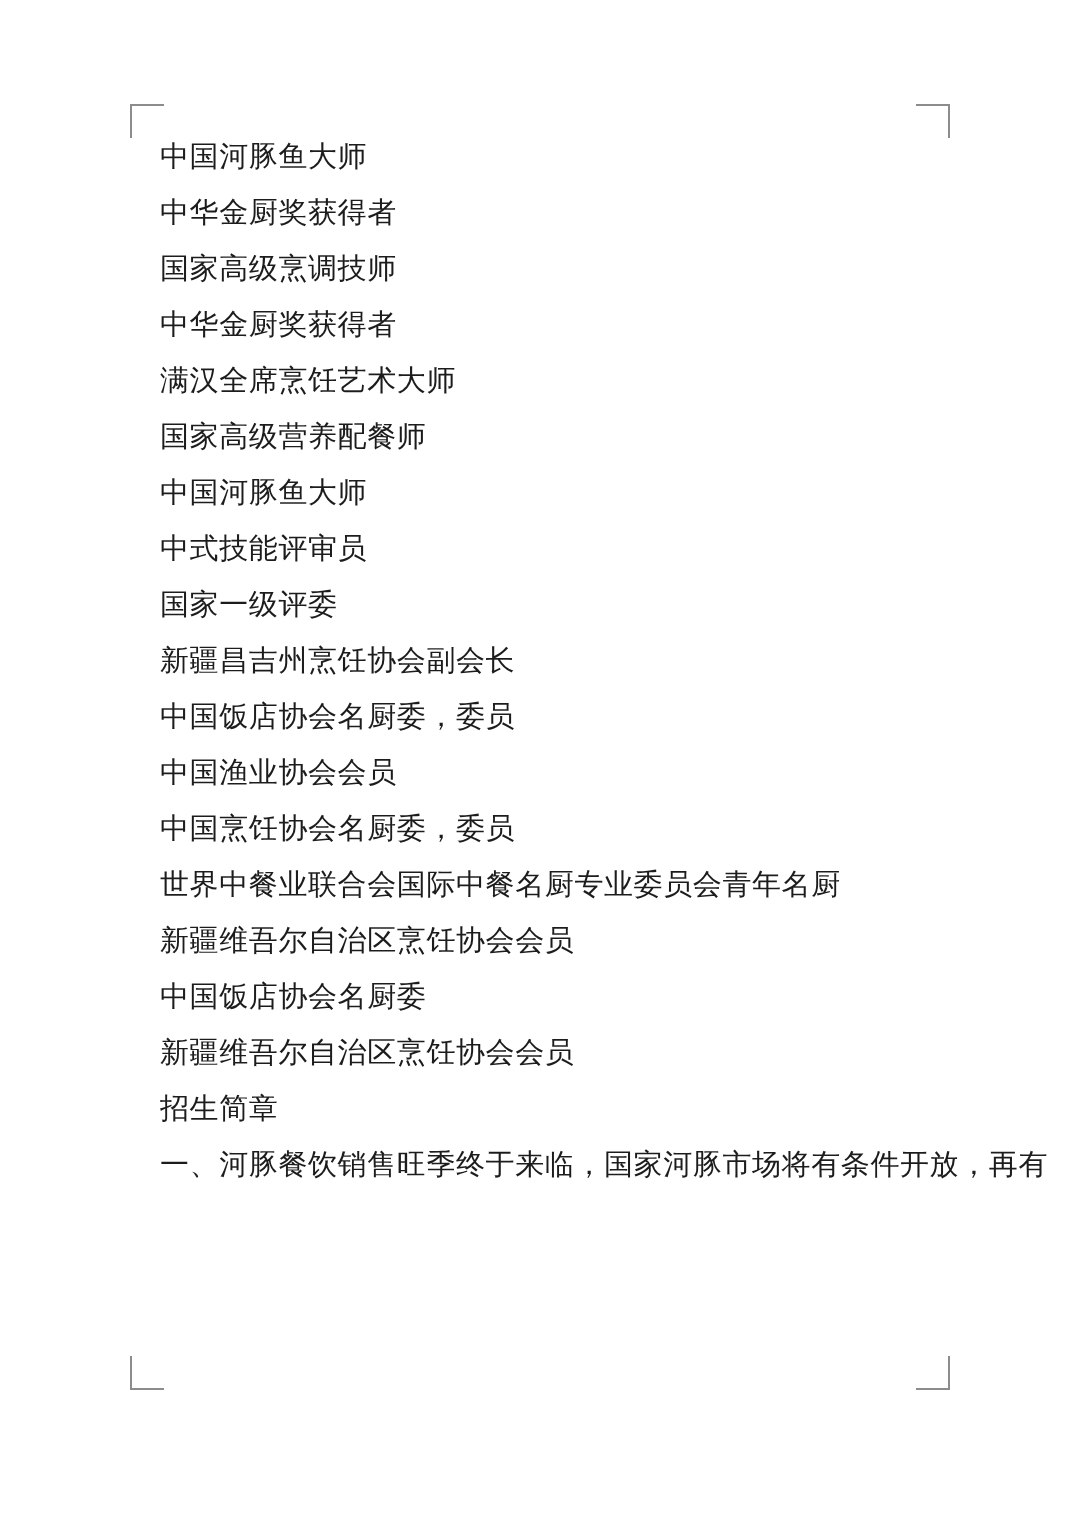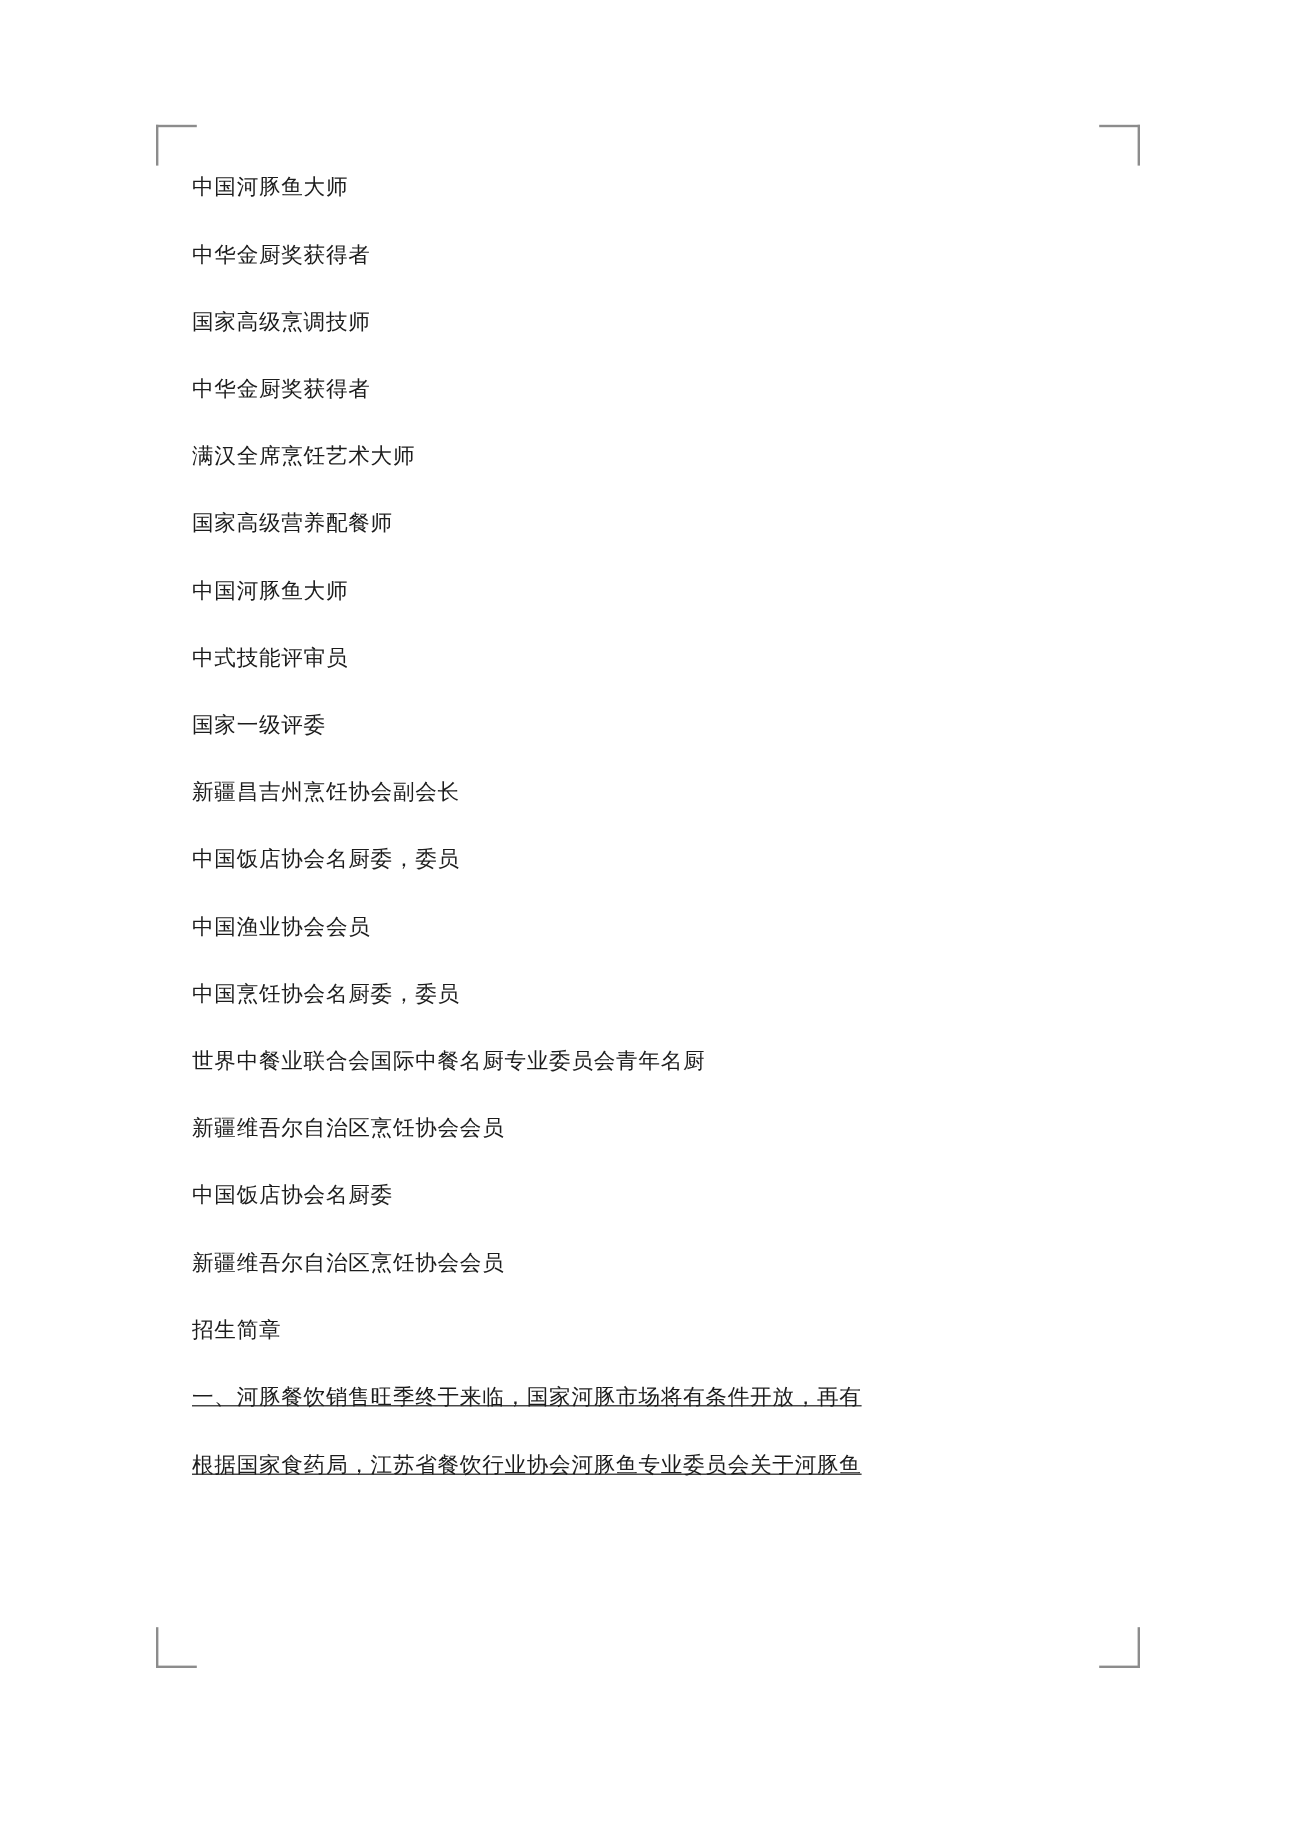--- a/index.html
+++ b/index.html
@@ -54,30 +54,29 @@
   .crop-br::after  { right: 0; bottom: 0; width: 34px; height: 2px; }
 
   .content {
     position: absolute;
     top: 128px;
     left: 160px;
     width: 800px;
   }
 
   .line {
-    font-size: 18px;
+    font-size: 29px;
     line-height: 56px;
     letter-spacing: 0.6px;
     color: #1c1c1c;
     white-space: nowrap;
   }
 
   .line.body-para {
     line-height: 57px;
-    text-decoration: underline;
   }
 </style>
 </head>
 <body>
 
 <div class="page">
 
   <div class="crop-mark crop-tl"></div>
   <div class="crop-mark crop-tr"></div>
   <div class="crop-mark crop-bl"></div>
@@ -99,16 +98,15 @@
     <div class="line">中国渔业协会会员</div>
     <div class="line">中国烹饪协会名厨委，委员</div>
     <div class="line">世界中餐业联合会国际中餐名厨专业委员会青年名厨</div>
     <div class="line">新疆维吾尔自治区烹饪协会会员</div>
     <div class="line">中国饭店协会名厨委</div>
     <div class="line">新疆维吾尔自治区烹饪协会会员</div>
 
     <div class="line">招生简章</div>
 
     <div class="line body-para">一、河豚餐饮销售旺季终于来临，国家河豚市场将有条件开放，再有</div>
-    <div class="line body-para">根据国家食药局，江苏省餐饮行业协会河豚鱼专业委员会关于河豚鱼</div>
 
   </div>
 </div>
 
 </body></html>

